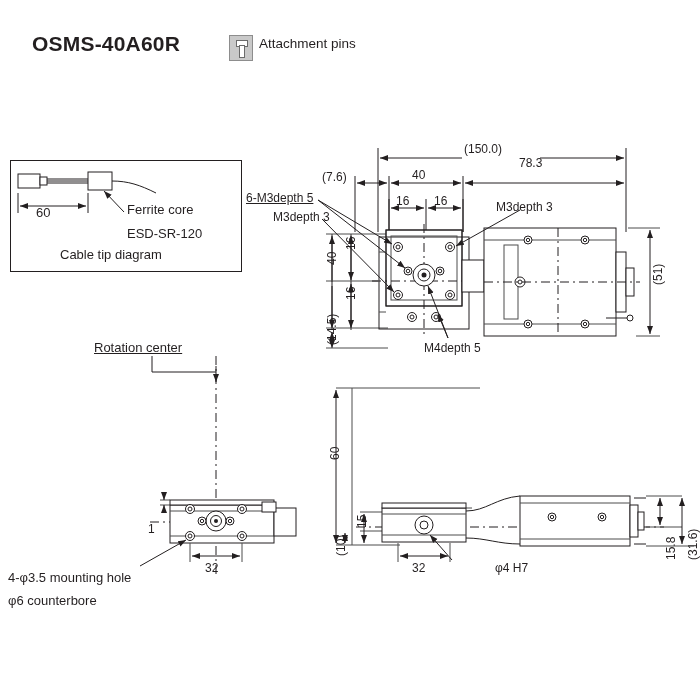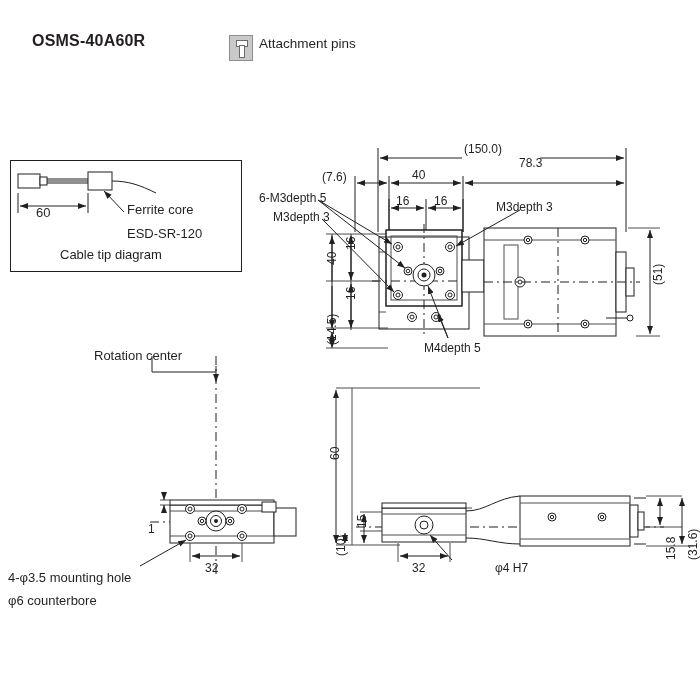--- a/index.html
+++ b/index.html
@@ -20,21 +20,21 @@
     left: 0; top: 0;
     width: 700px;
     height: 700px;
   }
   .abs { position: absolute; }
 
   
   #title {
     left: 32px;
     top: 32px;
-    font-size: 16px;
+    font-size: 21px;
     font-weight: bold;
     letter-spacing: 0.2px;
     color: #231f20;
   }
   #note-icon {
     left: 229px;
     top: 35px;
     width: 22px;
     height: 24px;
     background: #c9c9c9;
@@ -117,32 +117,32 @@
   <div class="abs lbl" style="left:127px; top:202px;">Ferrite core</div>
   <div class="abs lbl" style="left:127px; top:226px;">ESD-SR-120</div>
 
   <div class="abs lbl-sm" style="left:464px; top:142px;">(150.0)</div>
   <div class="abs lbl-sm" style="left:322px; top:170px;">(7.6)</div>
   <div class="abs lbl-sm" style="left:412px; top:168px;">40</div>
   <div class="abs lbl-sm" style="left:519px; top:156px;">78.3</div>
   <div class="abs lbl-sm" style="left:396px; top:194px;">16</div>
   <div class="abs lbl-sm" style="left:434px; top:194px;">16</div>
 
-  <div class="abs lbl-sm" style="left:259px; top:191px;">6-M3depth 5</div>
+  <div class="abs lbl-sm" style="left:246px; top:191px;text-decoration:underline;">6-M3depth 5</div>
   <div class="abs lbl-sm" style="left:273px; top:210px;">M3depth 3</div>
   <div class="abs lbl-sm" style="left:496px; top:200px;">M3depth 3</div>
   <div class="abs lbl-sm" style="left:424px; top:341px;">M4depth 5</div>
 
   <div class="abs lbl-sm" style="left:325px; top:265px; transform: rotate(-90deg); transform-origin: left top;">40</div>
   <div class="abs lbl-sm" style="left:344px; top:250px; transform: rotate(-90deg); transform-origin: left top;">16</div>
   <div class="abs lbl-sm" style="left:344px; top:300px; transform: rotate(-90deg); transform-origin: left top;">16</div>
   <div class="abs lbl-sm" style="left:325px; top:345px; transform: rotate(-90deg); transform-origin: left top;">(14.5)</div>
   <div class="abs lbl-sm" style="left:651px; top:285px; transform: rotate(-90deg); transform-origin: left top;">(51)</div>
 
-  <div class="abs lbl" style="left:94px; top:348px;">Rotation center</div>
+  <div class="abs lbl" style="left:94px; top:340px;text-decoration:underline;">Rotation center</div>
   <div class="abs lbl-sm" style="left:148px; top:522px;">1</div>
   <div class="abs lbl-sm" style="left:205px; top:561px;">32</div>
   <div class="abs lbl" style="left:8px; top:570px;">4-φ3.5 mounting hole</div>
   <div class="abs lbl" style="left:8px; top:593px;text-align:right;">φ6 counterbore</div>
 
   <div class="abs lbl-sm" style="left:328px; top:460px; transform: rotate(-90deg); transform-origin: left top;">60</div>
   <div class="abs lbl-sm" style="left:355px; top:528px; transform: rotate(-90deg); transform-origin: left top;">15</div>
   <div class="abs lbl-sm" style="left:334px; top:556px; transform: rotate(-90deg); transform-origin: left top;">(10)</div>
   <div class="abs lbl-sm" style="left:412px; top:561px;">32</div>
   <div class="abs lbl-sm" style="left:450px; top:561px;margin-left:45px;">φ4 H7</div>

